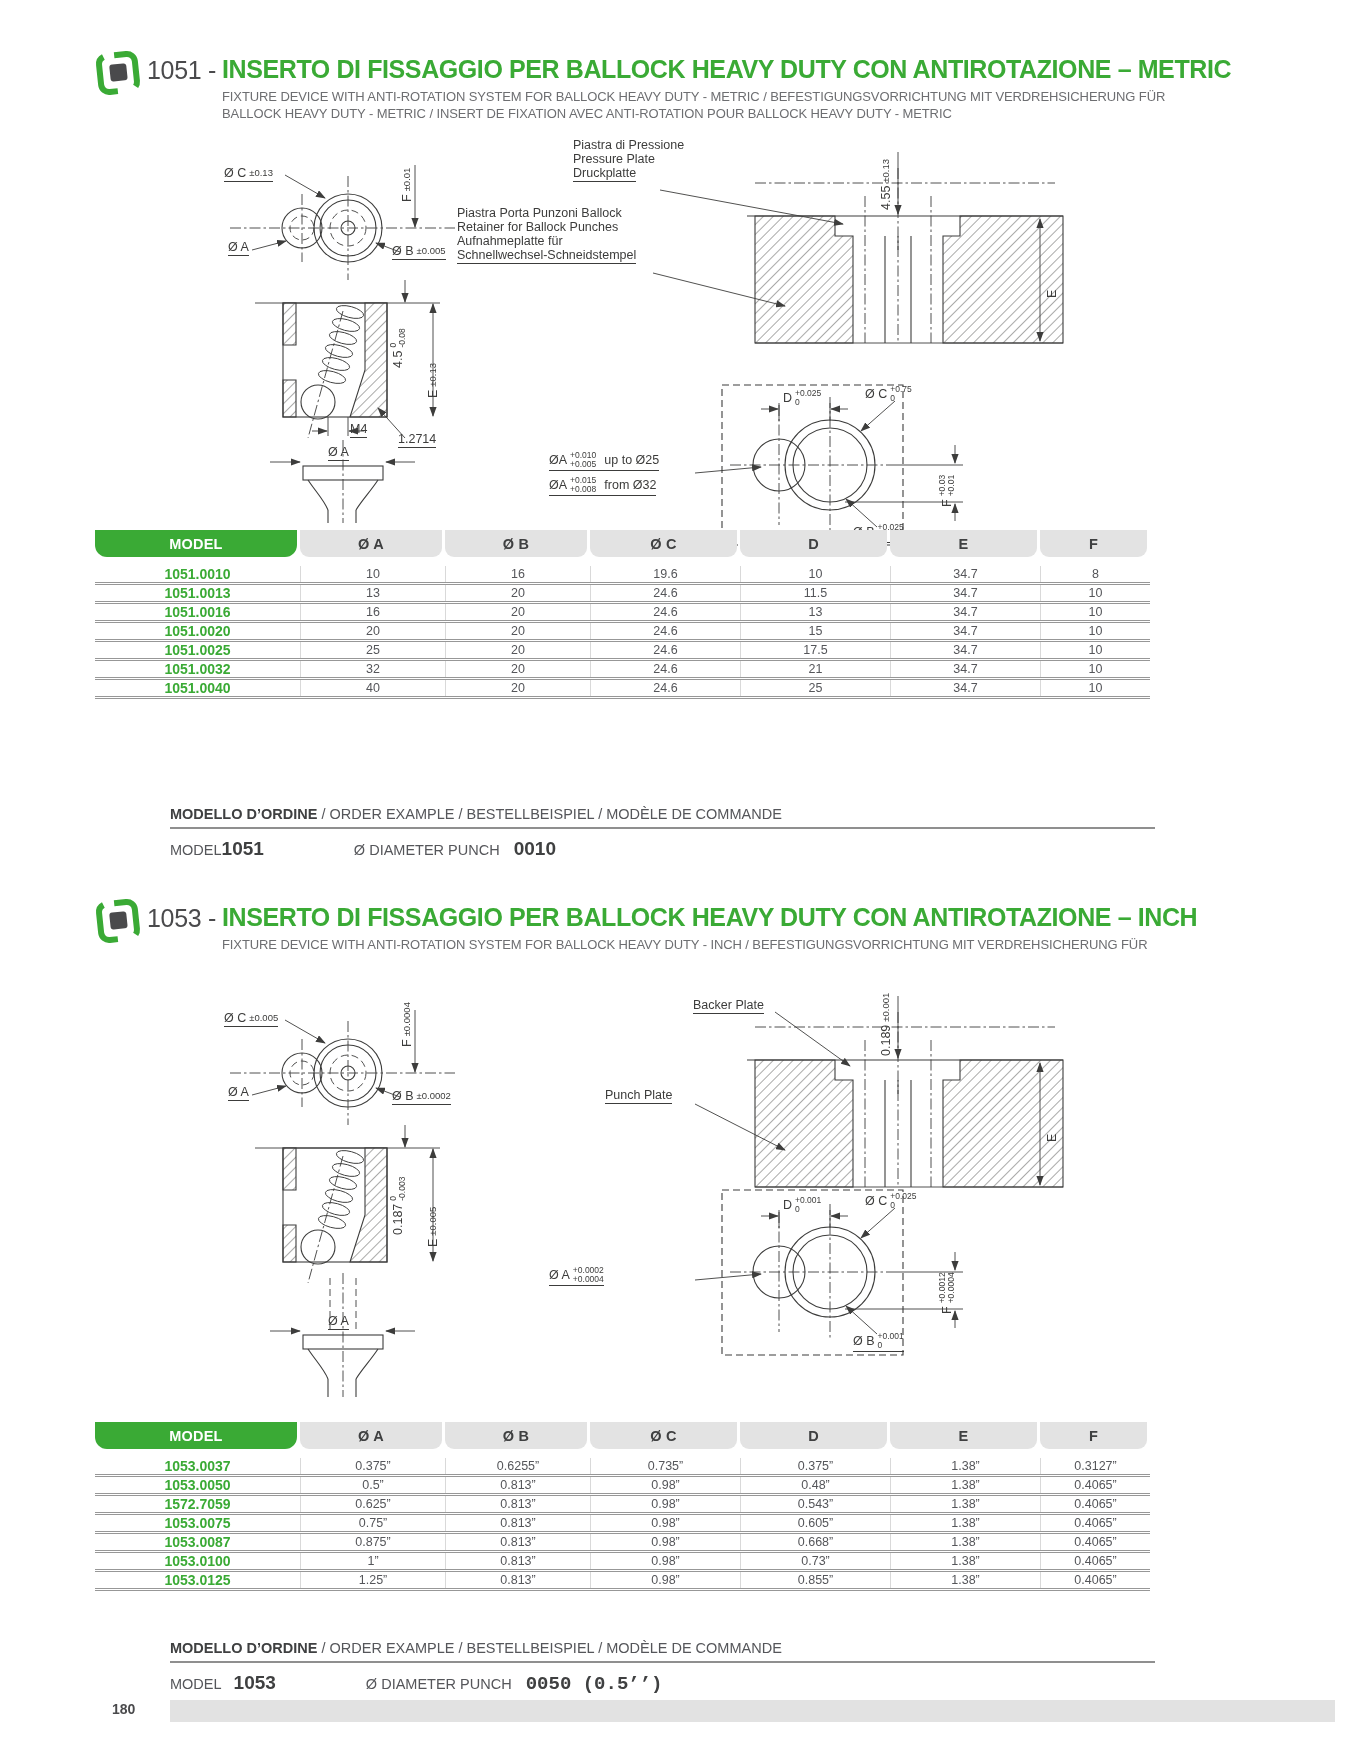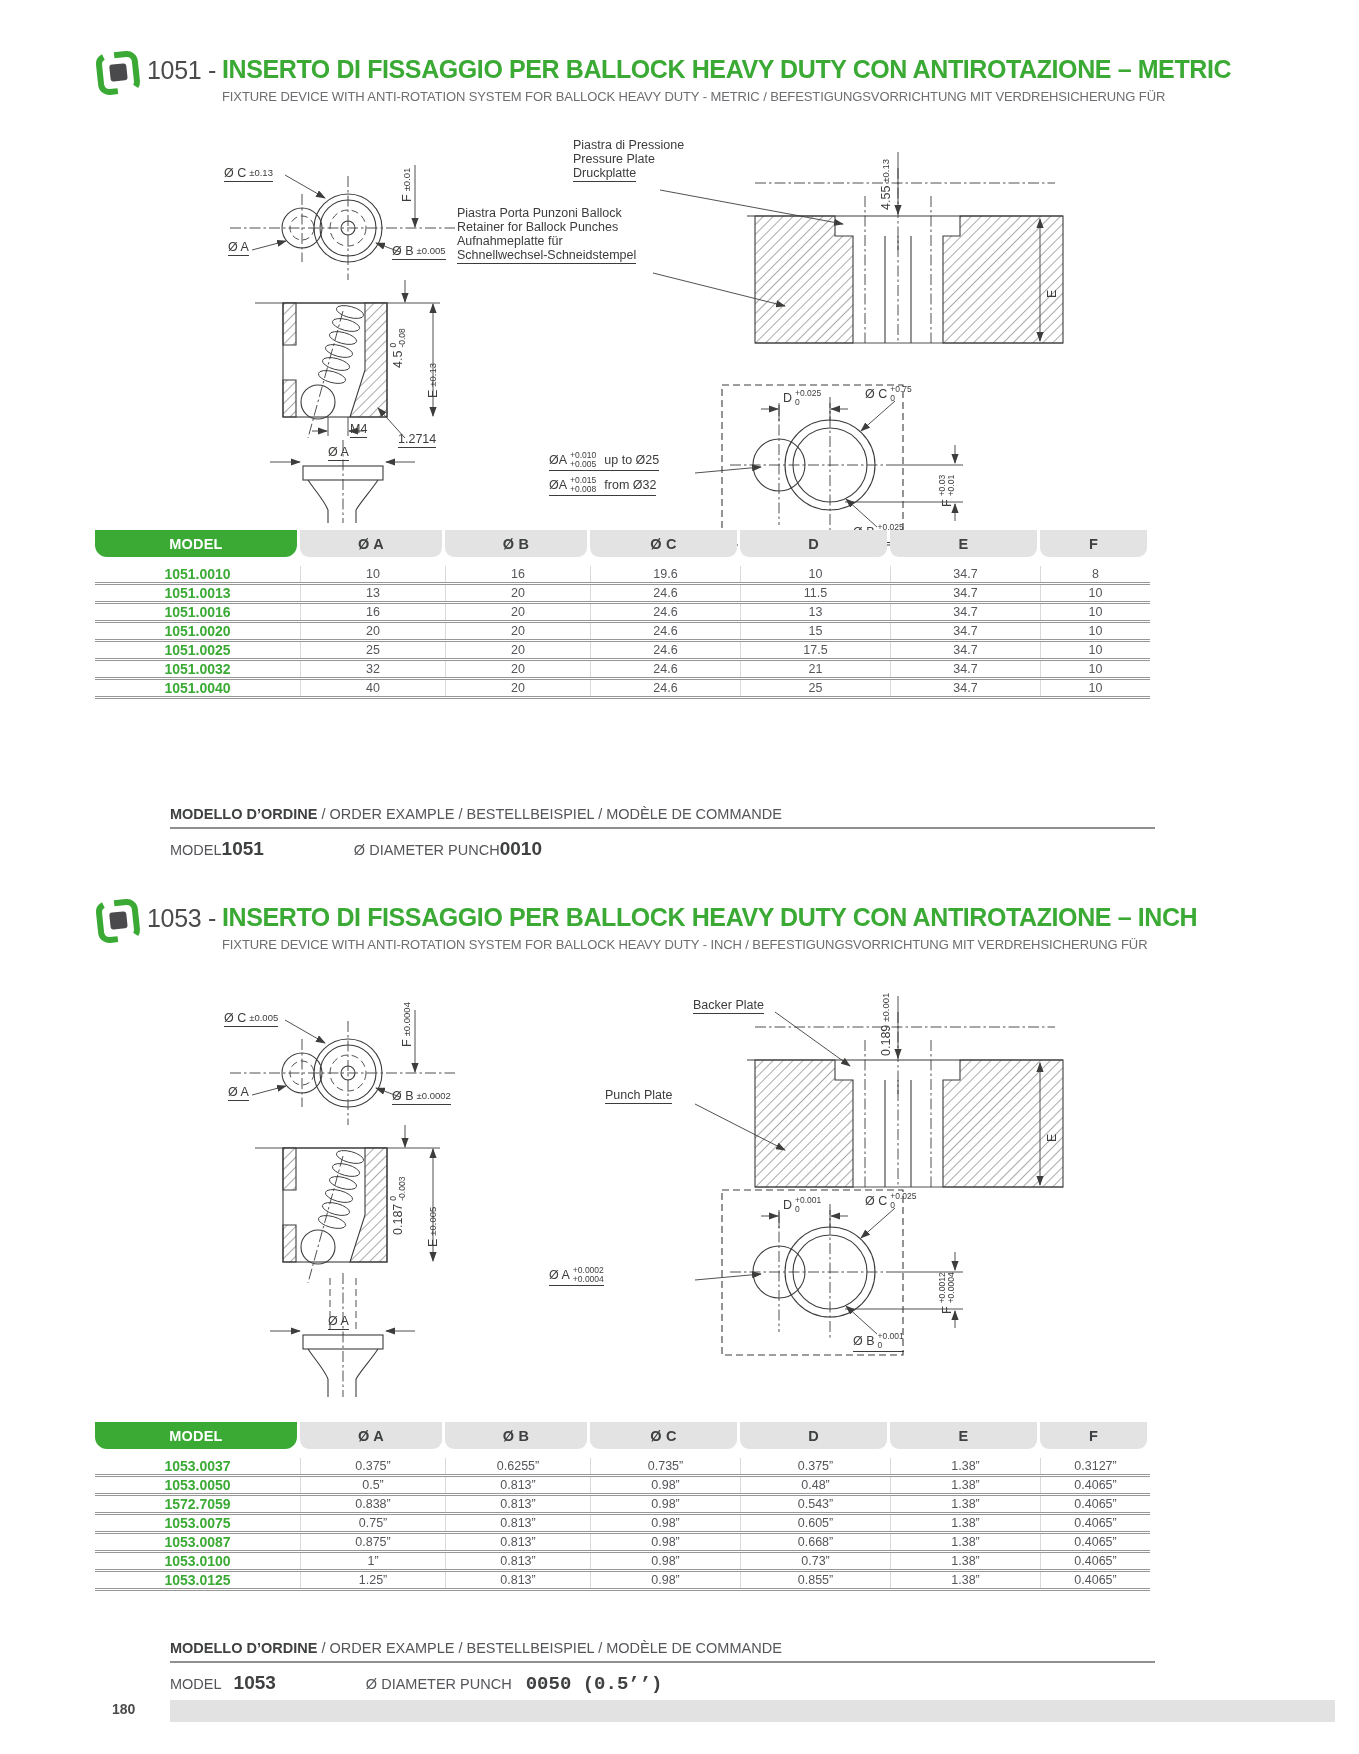--- a/index.html
+++ b/index.html
@@ -70,20 +70,21 @@
       <g transform="rotate(-6 23 23)">
         <rect x="5" y="5" width="36" height="36" rx="8" fill="none" stroke="#3aaa35" stroke-width="6" stroke-dasharray="50 19" stroke-dashoffset="-8"></rect>
         <rect x="15" y="14" width="17" height="17" rx="3" fill="#4a4a4c"></rect>
       </g>
     </svg>
   </div>
   <div class="sec-code" style="left:147px;top:56px;">1051 -</div>
   <div class="sec-title" style="left:222px;top:55px;">INSERTO DI FISSAGGIO PER BALLOCK HEAVY DUTY CON ANTIROTAZIONE – METRIC</div>
   <div class="sec-sub" style="left:222px;top:88px;">
     <div>FIXTURE DEVICE WITH ANTI-ROTATION SYSTEM FOR BALLOCK HEAVY DUTY - METRIC / BEFESTIGUNGSVORRICHTUNG MIT VERDREHSICHERUNG FÜR</div>
+    <div>BALLOCK HEAVY DUTY - METRIC / INSERT DE FIXATION AVEC ANTI-ROTATION POUR BALLOCK HEAVY DUTY - METRIC</div>
   </div>
 
   <div class="dwg" style="left:200px;top:140px;width:420px;height:385px;">
     <svg width="420" height="385" viewBox="0 0 420 385">
 
       <line class="dl dd thin" x1="30" y1="88" x2="255" y2="88"></line>
       <line class="dl dd thin" x1="148" y1="36" x2="148" y2="140"></line>
       <line class="dl dd thin" x1="102" y1="54" x2="102" y2="122"></line>
 
       <circle class="dl" cx="148" cy="88" r="34"></circle>
@@ -348,21 +349,21 @@
 
   <div class="order" style="left:170px;top:806px;">
     <div class="order-h">
       <b>MODELLO D’ORDINE</b><span> / ORDER EXAMPLE / BESTELLBEISPIEL / MODÈLE DE COMMANDE</span>
     </div>
     <div class="order-rule"></div>
     <div class="order-line">
       <span>MODEL</span>
       <span class="big" style="">1051</span>
       <span style="margin-left:90px;">Ø DIAMETER PUNCH</span>
-      <span class="big" style="">0010</span>
+      <span class="big" style="margin-left:14px;">0010</span>
     </div>
   </div>
 
   <div class="logo" style="left:95px;top:898px;">
     <svg width="46" height="46" viewBox="0 0 46 46">
       <g transform="rotate(-6 23 23)">
         <rect x="5" y="5" width="36" height="36" rx="8" fill="none" stroke="#3aaa35" stroke-width="6" stroke-dasharray="50 19" stroke-dashoffset="-8"></rect>
         <rect x="15" y="14" width="17" height="17" rx="3" fill="#4a4a4c"></rect>
       </g>
     </svg>
@@ -553,21 +554,21 @@
           <div class="t-cell t-model">1053.0050</div>
           <div class="t-cell">0.5”</div>
           <div class="t-cell">0.813”</div>
           <div class="t-cell">0.98”</div>
           <div class="t-cell">0.48”</div>
           <div class="t-cell">1.38”</div>
           <div class="t-cell">0.4065”</div>
         </div>
         <div class="t-row">
           <div class="t-cell t-model">1572.7059</div>
-          <div class="t-cell">0.838”</div>
+          <div class="t-cell">0.625”</div>
           <div class="t-cell">0.813”</div>
           <div class="t-cell">0.98”</div>
           <div class="t-cell">0.543”</div>
           <div class="t-cell">1.38”</div>
           <div class="t-cell">0.4065”</div>
         </div>
         <div class="t-row">
           <div class="t-cell t-model">1053.0075</div>
           <div class="t-cell">0.75”</div>
           <div class="t-cell">0.813”</div>

